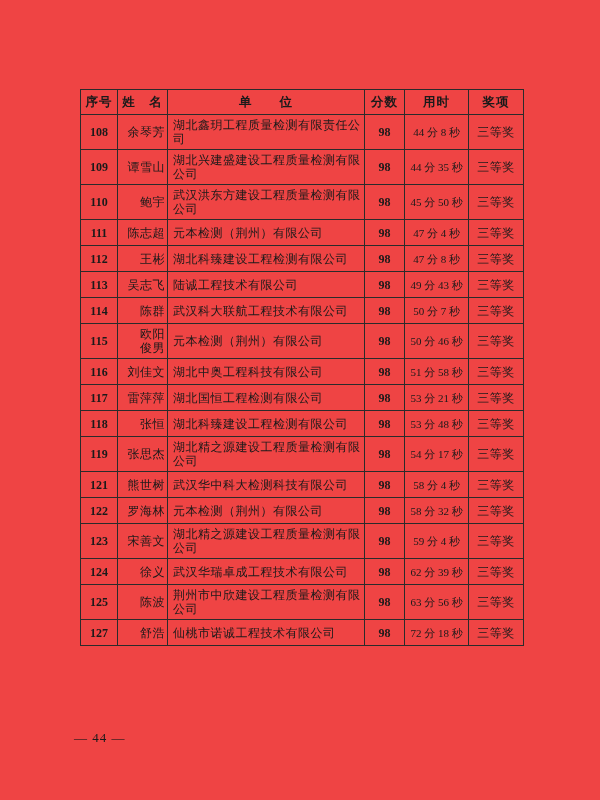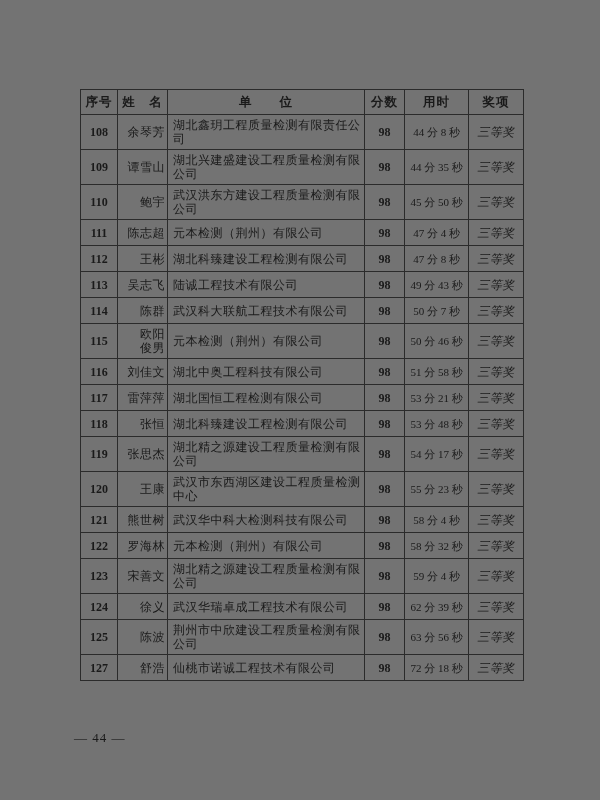--- a/index.html
+++ b/index.html
@@ -11,21 +11,21 @@
     width: 600px;
     height: 800px;
     position: relative;
     font-family: "Liberation Serif", "DejaVu Serif", serif;
     color: #1a1a1a;
     overflow: hidden;
   }
   .page {
     position: absolute;
     inset: 0;
-    background: #737373;
+    background: #ef4444;
   }
   table.results {
     position: absolute;
     left: 80px;
     top: 89px;
     width: 443px;
     border-collapse: collapse;
     table-layout: fixed;
   }
   .results th, .results td {
@@ -61,21 +61,20 @@
   .results td.c-score {
     font-size: 12px;
     font-weight: bold;
   }
   .results td.c-time {
     white-space: nowrap;
     font-size: 11px;
   }
   .results td.c-award {
     letter-spacing: 0.5px;
-    font-style: italic;
   }
   .page-footer {
     position: absolute;
     left: 74px;
     top: 730px;
     font-size: 13px;
     letter-spacing: 1px;
     color: #1a1a1a;
   }
 </style>
@@ -195,28 +194,20 @@
   </tr>
         <tr>
     <td class="c-no">119</td>
     <td class="c-name">张思杰</td>
     <td class="c-unit">湖北精之源建设工程质量检测有限公司</td>
     <td class="c-score">98</td>
     <td class="c-time">54 分 17 秒</td>
     <td class="c-award">三等奖</td>
   </tr>
         <tr>
-    <td class="c-no">120</td>
-    <td class="c-name">王康</td>
-    <td class="c-unit">武汉市东西湖区建设工程质量检测中心</td>
-    <td class="c-score">98</td>
-    <td class="c-time">55 分 23 秒</td>
-    <td class="c-award">三等奖</td>
-  </tr>
-        <tr>
     <td class="c-no">121</td>
     <td class="c-name">熊世树</td>
     <td class="c-unit">武汉华中科大检测科技有限公司</td>
     <td class="c-score">98</td>
     <td class="c-time">58 分 4 秒</td>
     <td class="c-award">三等奖</td>
   </tr>
         <tr>
     <td class="c-no">122</td>
     <td class="c-name">罗海林</td>

